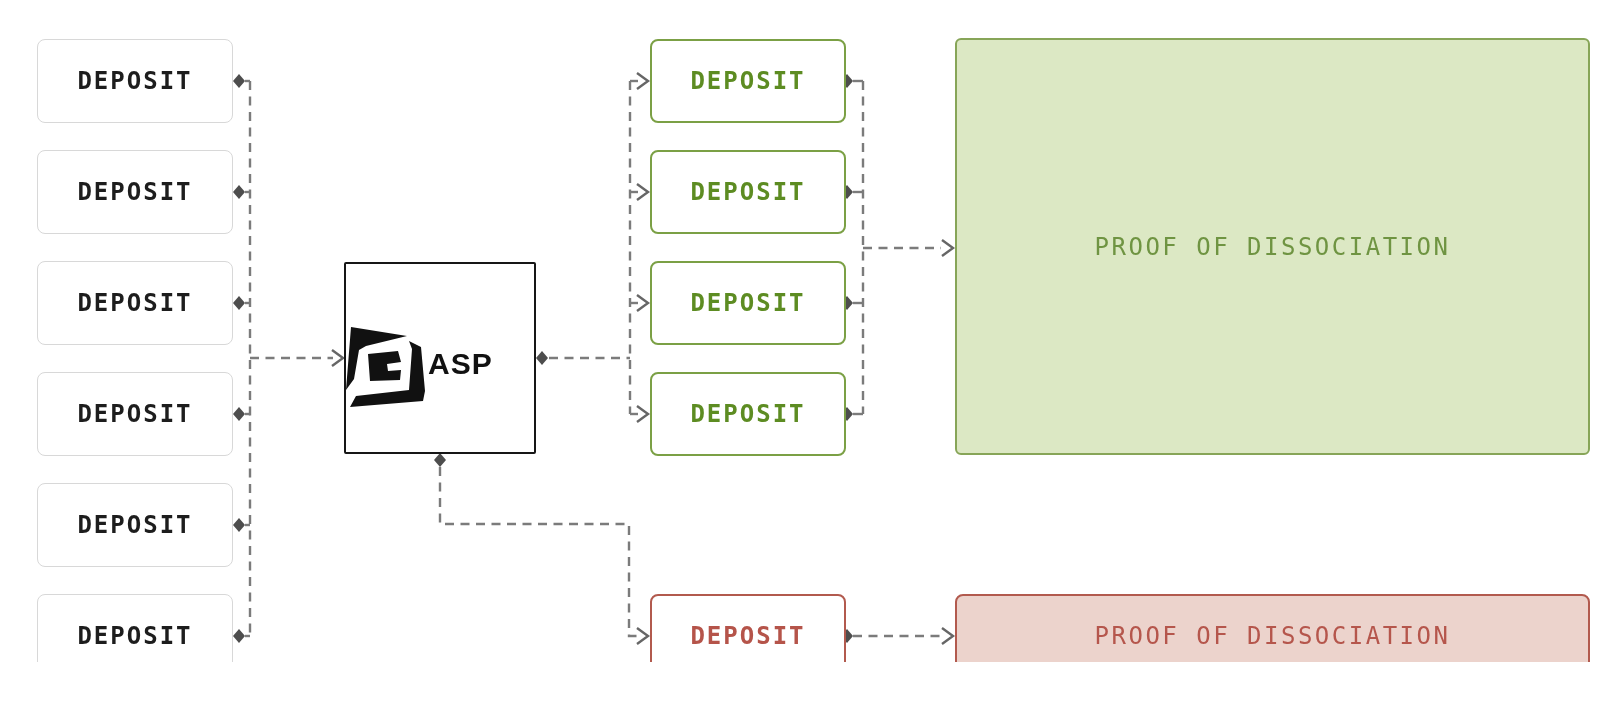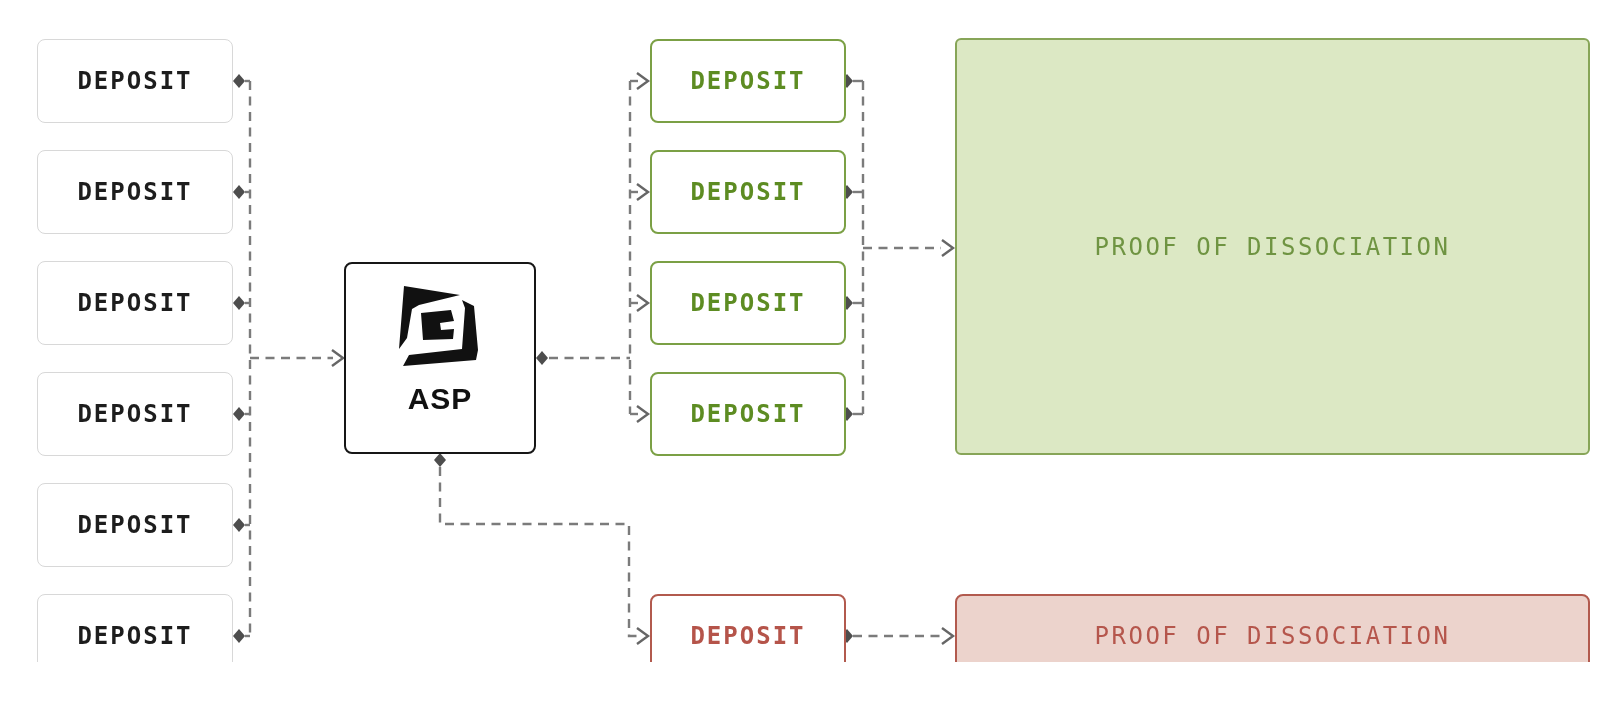--- a/index.html
+++ b/index.html
@@ -25,22 +25,22 @@
     letter-spacing:2px;
     white-space:nowrap;
   }
   .dep-neutral{border:1.5px solid #d8d8d8;}
   .dep-neutral .lbl{color:#1d1d1d;}
   .dep-green{border:2px solid #7ba045;}
   .dep-green .lbl{color:#5d8c22;}
   .dep-red{border:2px solid #b25a4e;}
   .dep-red .lbl{color:#b5544a;}
   .asp-node{
-    border:2.5px solid #161616;border-radius:8px;
-    flex-direction:column;justify-content:flex-start;
+    border:2.5px solid #161616;border-radius:2px;
+    flex-direction:row;justify-content:flex-start;
   }
   .asp-node .asp-logo{margin-top:22px;}
   .asp-node .asp-lbl{
     font-family:"Liberation Sans", sans-serif;
     font-weight:700;font-size:30px;letter-spacing:1px;color:#111111;
     margin-top:12px;
   }
   .proof-green{
     background:#dce8c4;border:2px solid #87a558;border-radius:6px;
   }

